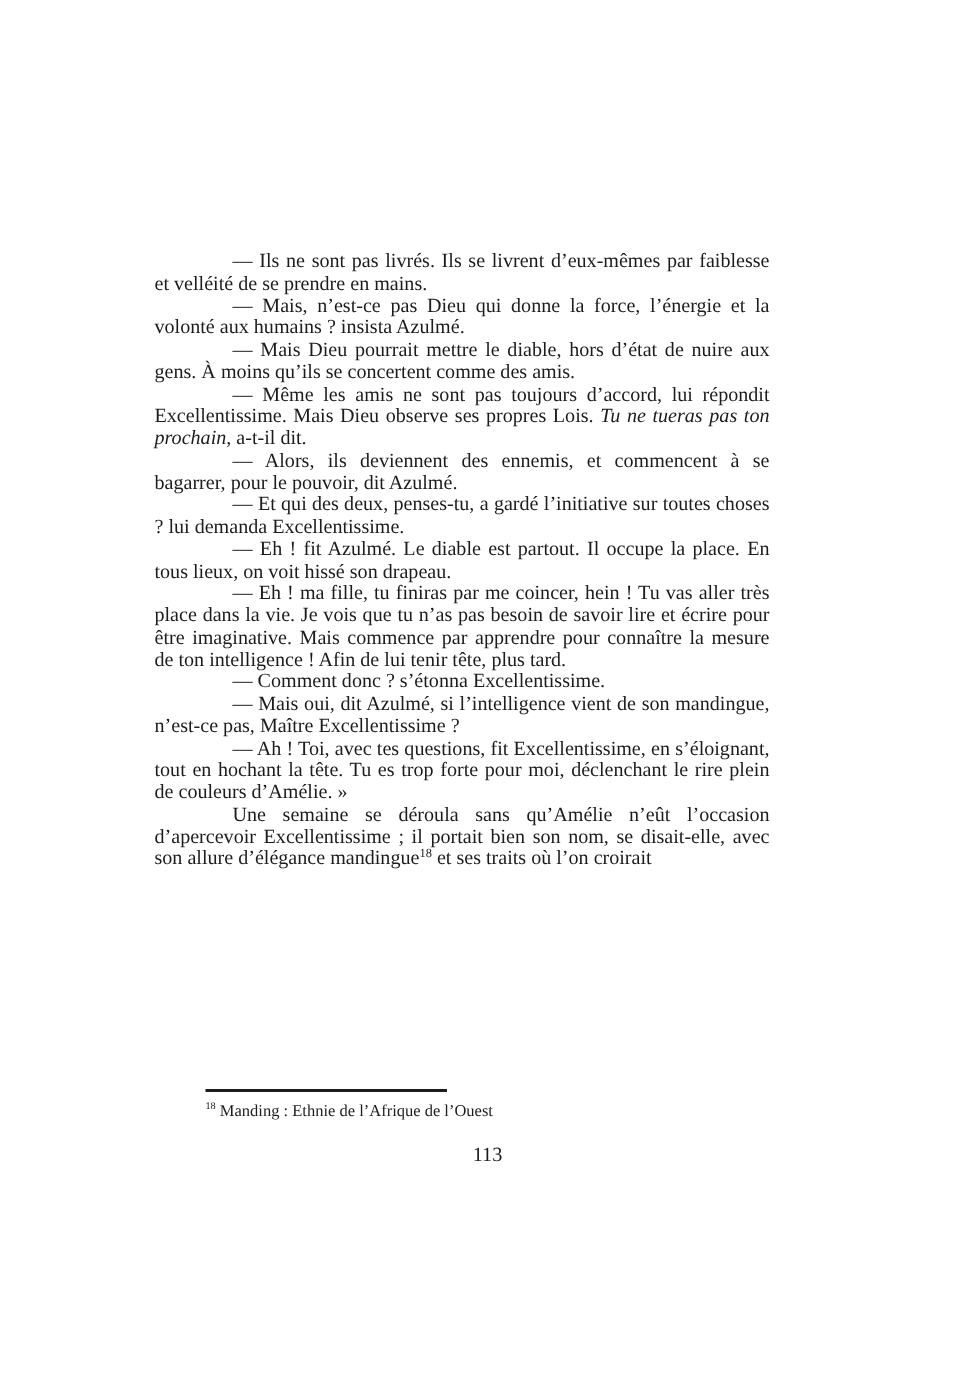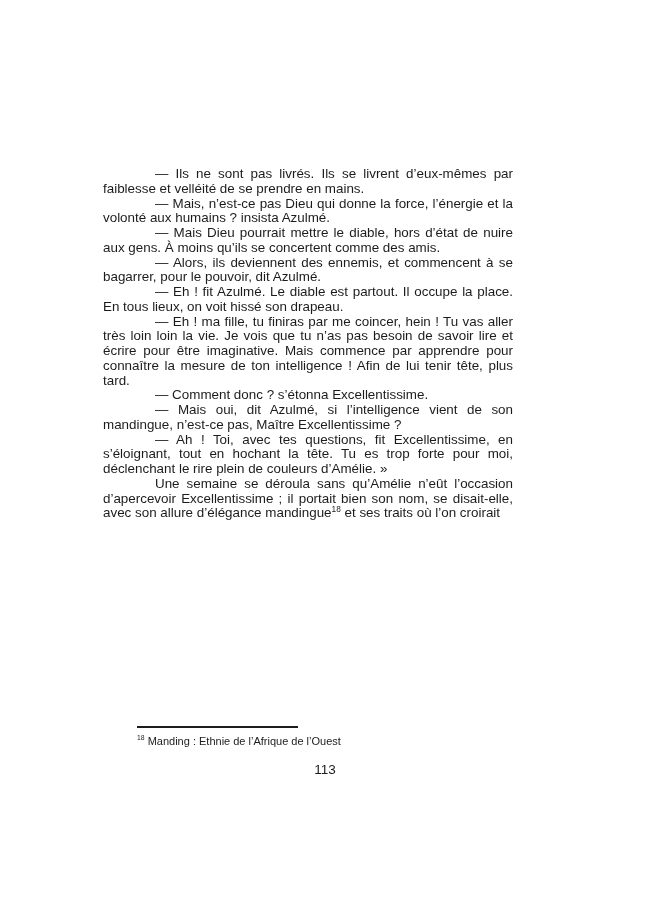--- a/index.html
+++ b/index.html
@@ -6,21 +6,21 @@
     margin: 0;
     padding: 0;
     background: #ffffff;
   }
   .sheet {
     position: relative;
     width: 650px;
     height: 920px;
     background: #ffffff;
     overflow: hidden;
-    font-family: Liberation Sans, sans-serif;
+    font-family: Liberation Serif, serif;
     color: #1c1c1c;
   }
   .text-block {
     position: absolute;
     left: 103px;
     top: 167px;
     width: 410px;
     font-size: 13.4px;
     line-height: 14.75px;
     text-align: justify;
@@ -68,23 +68,25 @@
 </style>
 </head>
 <body>
 
 <div class="sheet">
 
   <div class="text-block">
       <p class="para"><span>— Ils ne sont pas livrés. Ils se livrent d’eux-mêmes par faiblesse et velléité de se prendre en mains.</span></p>
       <p class="para"><span>— Mais, n’est-ce pas Dieu qui donne la force, l’énergie et la volonté aux humains ? insista Azulmé.</span></p>
       <p class="para"><span>— Mais Dieu pourrait mettre le diable, hors d’état de nuire aux gens. À moins qu’ils se concertent comme des amis.</span></p>
+      <p class="para"><span>— Même les amis ne sont pas toujours d’accord, lui répondit Excellentissime. Mais Dieu observe ses propres Lois. </span><span class="italic">Tu ne tueras pas ton prochain</span><span>, a-t-il dit.</span></p>
       <p class="para"><span>— Alors, ils deviennent des ennemis, et commencent à se bagarrer, pour le pouvoir, dit Azulmé.</span></p>
+      <p class="para"><span>— Et qui des deux, penses-tu, a gardé l’initiative sur toutes choses ? lui demanda Excellentissime.</span></p>
       <p class="para"><span>— Eh ! fit Azulmé. Le diable est partout. Il occupe la place. En tous lieux, on voit hissé son drapeau.</span></p>
-      <p class="para"><span>— Eh ! ma fille, tu finiras par me coincer, hein ! Tu vas aller très loin loin la vie. Je vois que tu n’as pas besoin de savoir lire et écrire pour être imaginative. Mais commence par apprendre pour connaître la mesure de ton intelligence ! Afin de lui tenir tête, plus tard.</span></p>
+      <p class="para"><span>— Eh ! ma fille, tu finiras par me coincer, hein ! Tu vas aller très place dans la vie. Je vois que tu n’as pas besoin de savoir lire et écrire pour être imaginative. Mais commence par apprendre pour connaître la mesure de ton intelligence ! Afin de lui tenir tête, plus tard.</span></p>
       <p class="para"><span>— Comment donc ? s’étonna Excellentissime.</span></p>
       <p class="para"><span>— Mais oui, dit Azulmé, si l’intelligence vient de son mandingue, n’est-ce pas, Maître Excellentissime ?</span></p>
       <p class="para"><span>— Ah ! Toi, avec tes questions, fit Excellentissime, en s’éloignant, tout en hochant la tête. Tu es trop forte pour moi, déclenchant le rire plein de couleurs d’Amélie. »</span></p>
       <p class="para"><span>Une semaine se déroula sans qu’Amélie n’eût l’occasion d’apercevoir Excellentissime ; il portait bien son nom, se disait-elle, avec son allure d’élégance mandingue</span><span class="sup">18</span><span> et ses traits où l’on croirait</span></p>
     </div>
 
   <div class="footnote-block">
     <div class="footnote-rule"></div>
     <div class="footnote-text"><span class="sup">18</span><span> Manding : Ethnie de l’Afrique de l’Ouest</span></div>
   </div>

